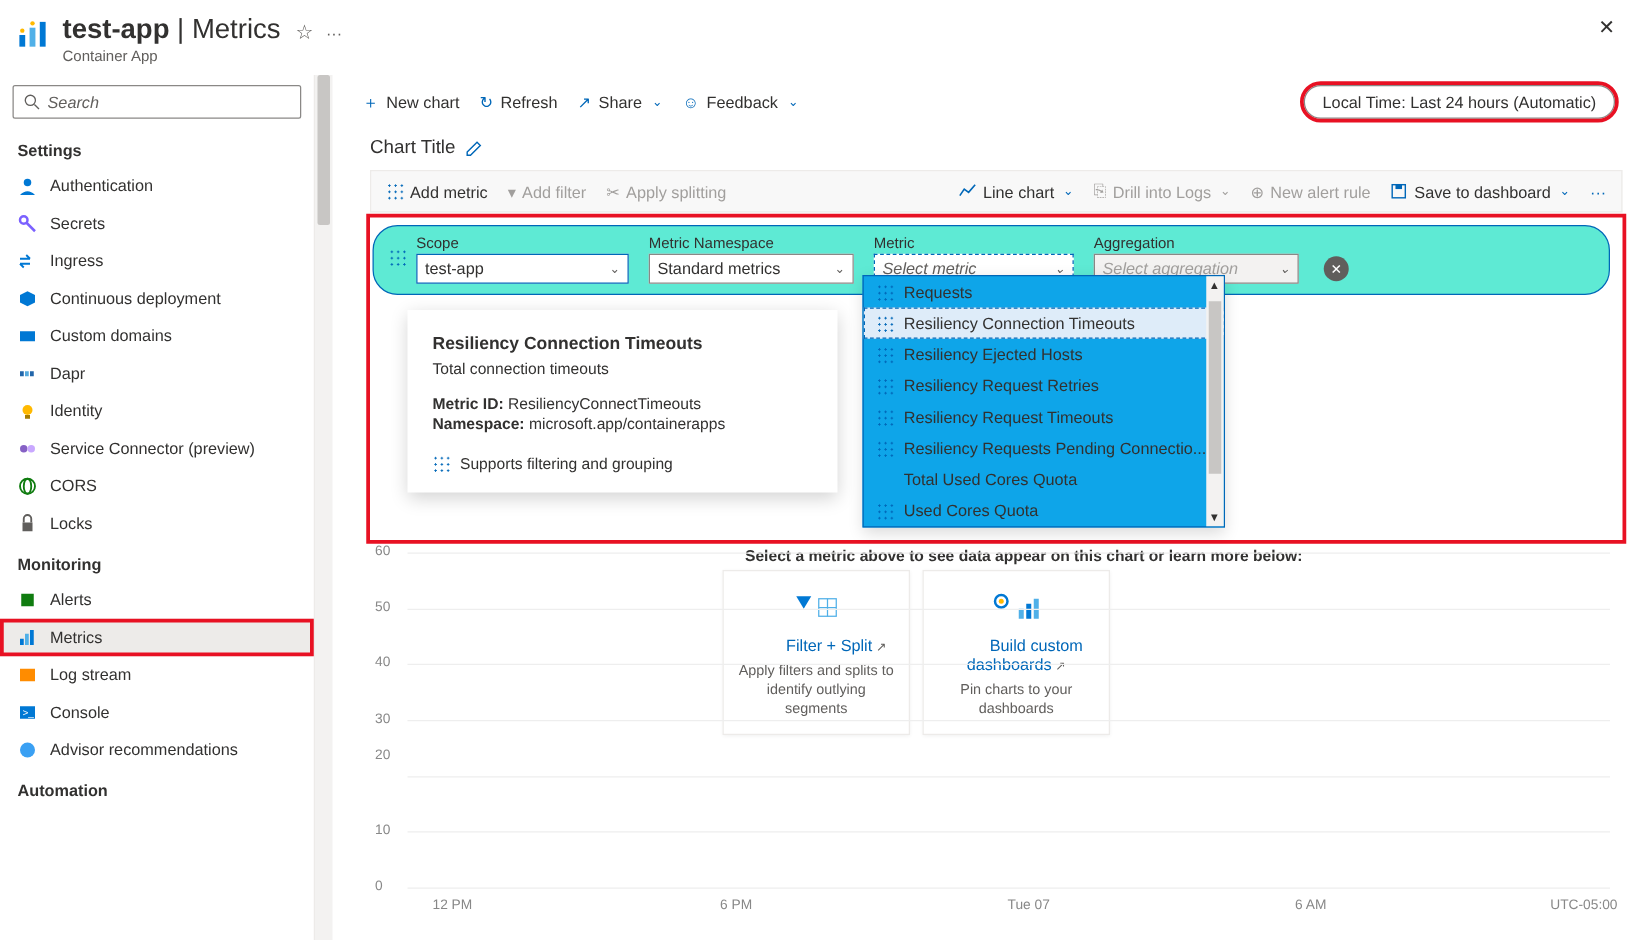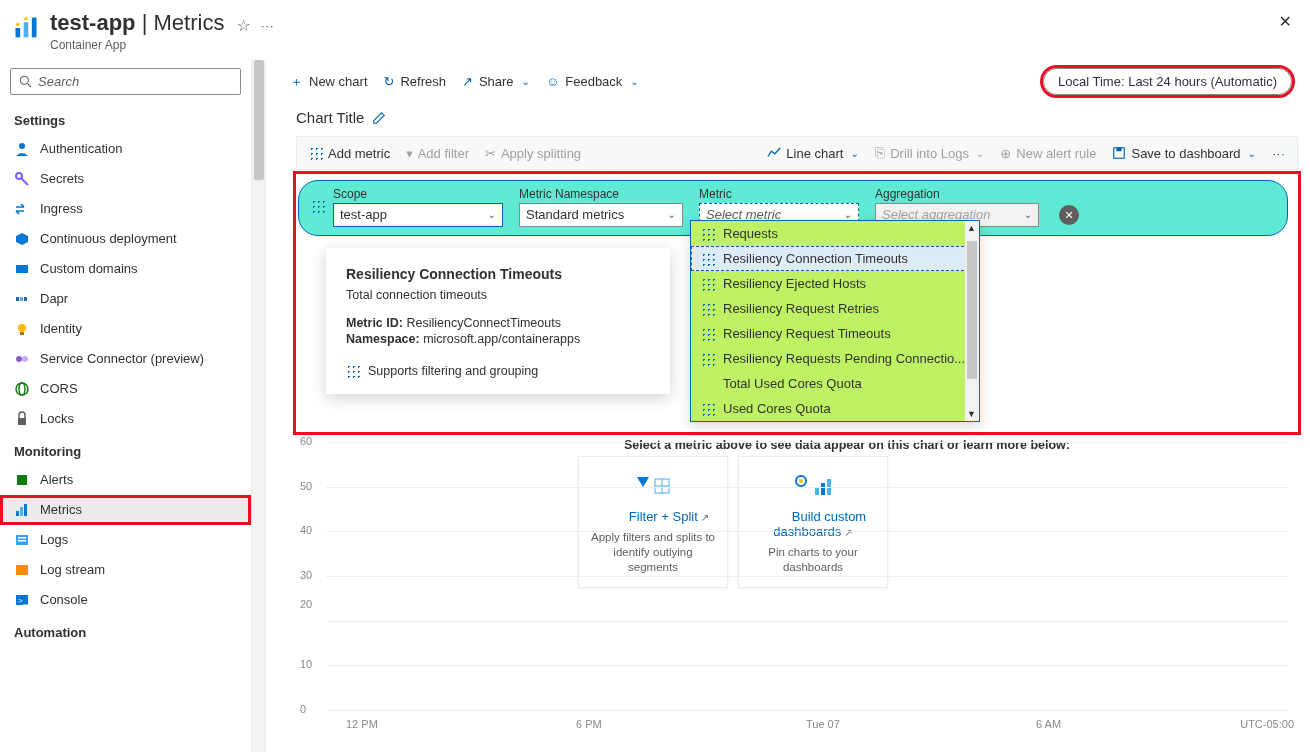--- a/index.html
+++ b/index.html
@@ -31,21 +31,21 @@
 .scroll-thumb { position:absolute; left:2px; top:0; width:10px; height:120px; background:#c8c6c4; border-radius:2px;}
 .main-inner { margin-left: 14px; }
 
 
 .toolbar1 { display: flex; align-items: center; padding: 8px 18px 8px 18px; gap: 4px; }
 .tb-btn { display: inline-flex; align-items: center; gap: 6px; color: #323130; padding: 4px 6px; cursor: pointer; }
 .tb-btn .ic { color: #0067b8; }
 .spacer { flex: 1; }
 .time-pill { border: 1px solid #8a8886; border-radius: 14px; padding: 5px 14px; font-size: 13px; outline: 3px solid #e81123; outline-offset: 0; }
 
-.chart-title-row { padding: 6px 0 10px 30px; display: flex; align-items: center; gap: 8px; font-size: 15px; }
+.chart-title-row { padding: 6px 0 10px 30px; display: flex; align-items: flex-end; gap: 8px; font-size: 15px; }
 
 
 .toolbar2 { display: flex; align-items: center; background: #f8f8f8; border: 1px solid #edebe9; margin: 0 12px 0 30px; padding: 6px 8px; gap: 8px; font-size: 13px; }
 .tb2-btn { display: inline-flex; align-items: center; gap: 5px; padding: 2px 4px; cursor: pointer; }
 .tb2-btn.primary { color: #323130; }
 .tb2-btn.disabled { color: #a19f9d; }
 .tb2-btn .ic { color: #0067b8; }
 .tb2-btn.disabled .ic { color: #a19f9d; }
 .chev { font-size: 10px; color: #0067b8; margin-left: 2px; }
 
@@ -66,36 +66,36 @@
 
 .metric-tooltip { position: absolute; left: 30px; top: 74px; width: 344px; background: #fff; border: 0; box-shadow: 0 4px 14px rgba(0,0,0,0.18); padding: 18px 20px 16px 20px; font-size: 12.5px; }
 .metric-tooltip h4 { font-size: 14px; font-weight: 700; margin-bottom: 6px; }
 .metric-tooltip .desc { color: #323130; margin-bottom: 14px; }
 .metric-tooltip .kv { margin-bottom: 2px; }
 .metric-tooltip .kv b { font-weight: 600; }
 .metric-tooltip .supports { margin-top: 18px; display:flex; align-items:center; gap:8px; color:#323130;}
 .dots-ic { width:14px; height:14px; background: radial-gradient(#0067b8 1px, transparent 1px); background-size: 5px 5px; display:inline-block;}
 
 
-.metric-dropdown { position: absolute; left: 394px; top: 46px; width: 290px; background: #bef264; border: 1px solid #0067b8; box-shadow: 0 4px 12px rgba(0,0,0,0.15); font-size: 13px; }
+.metric-dropdown { position: absolute; left: 394px; top: 46px; width: 290px; background: #0ea5e9; border: 1px solid #0067b8; box-shadow: 0 4px 12px rgba(0,0,0,0.15); font-size: 13px; }
 .dd-item { display: flex; align-items: center; gap: 8px; padding: 5px 10px; cursor: pointer; }
 .dd-item.hl { background: #deecf9; outline: 1px dashed #0067b8; outline-offset: -1px; }
 .dd-item .dots-ic { flex:none; }
 .dd-item.plain { padding-left: 32px; }
 .dd-scroll { position:absolute; right:0; top:0; bottom:0; width:14px; background:#f3f2f1; }
 .dd-scroll-thumb { position:absolute; right:2px; top:20px; width:10px; height:138px; background:#c8c6c4;}
 .dd-arrow { position:absolute; right:3px; font-size:9px; color:#323130;}
 
 
 .chart-area { position: relative; margin: 0 12px 0 30px; height: 300px; }
 .ylabel { position: absolute; left: 4px; font-size: 11px; color: #888; }
 .gridline { position: absolute; left: 30px; right: 10px; border-top: 1px solid #eee; }
 .xlabel { position: absolute; bottom: 2px; font-size: 11px; color: #888; }
 .utc { position: absolute; right: 4px; bottom: 2px; font-size: 11px; color: #888; }
-.prompt-text { position:absolute; left:300px; top:6px; font-size:12.5px; font-weight:600;margin-left:28px;}
+.prompt-text { position:absolute; left:300px; top:6px; font-size:12.5px; font-weight:600;}
 
 
 .help-cards { position: absolute; top: 24px; left: 282px; display: flex; gap: 10px; }
 .help-card { width: 150px; border: 1px solid #edebe9; background: #fff; padding: 10px 10px 12px 10px; text-align: center; box-shadow: 0 1px 3px rgba(0,0,0,0.06);}
 .help-card .hc-icon { height: 30px; margin: 4px auto 8px auto; display:flex; align-items:center; justify-content:center;}
 .help-card a { color: #0067b8; font-size: 13px; text-decoration: none; padding-left: 32px; }
 .help-card .ext { font-size: 10px; color: #605e5c; margin-left:3px;}
 .help-card p { font-size: 11.5px; color: #605e5c; margin-top: 6px; line-height: 1.3; }
 
 svg { display: block; }
@@ -215,38 +215,36 @@
         <div class="side-item active red-box">
           <svg class="side-icon" viewBox="0 0 16 16">
             <rect x="2" y="9" width="3" height="5" fill="#0078d4"></rect>
             <rect x="6" y="5" width="3" height="9" fill="#50b0e8"></rect>
             <rect x="10" y="2" width="3" height="12" fill="#0078d4"></rect>
           </svg>
           <span>Metrics</span>
         </div>
         <div class="side-item">
           <svg class="side-icon" viewBox="0 0 16 16">
-            <rect x="2" y="3" width="12" height="10" fill="#3aa0f3"></rect>
-            <rect x="4" y="5" width="8" height="1.5" fill="#fff"></rect>
-            <rect x="4" y="8" width="8" height="1.5" fill="#fff"></rect>
-          </svg>
-          <span>Logs</span>
-        </div>
-        <div class="side-item">
-          <svg class="side-icon" viewBox="0 0 16 16">
             <rect x="2" y="3" width="12" height="10" fill="#ff8c00"></rect>
           </svg>
           <span>Log stream</span>
         </div>
         <div class="side-item">
           <svg class="side-icon" viewBox="0 0 16 16">
             <rect x="2" y="3" width="12" height="10" fill="#0078d4"></rect>
             <text x="4" y="11" fill="#fff" font-size="8">&gt;_</text>
           </svg>
           <span>Console</span>
+        </div>
+        <div class="side-item">
+          <svg class="side-icon" viewBox="0 0 16 16">
+            <circle cx="8" cy="8" r="6" fill="#3aa0f3"></circle>
+          </svg>
+          <span>Advisor recommendations</span>
         </div>
         <div class="side-group-title">Automation</div>
       </div>
   </div>
 
   <div class="main">
     <div class="scroll-track">
         <div class="scroll-thumb"></div>
       </div>
     <div class="main-inner">

